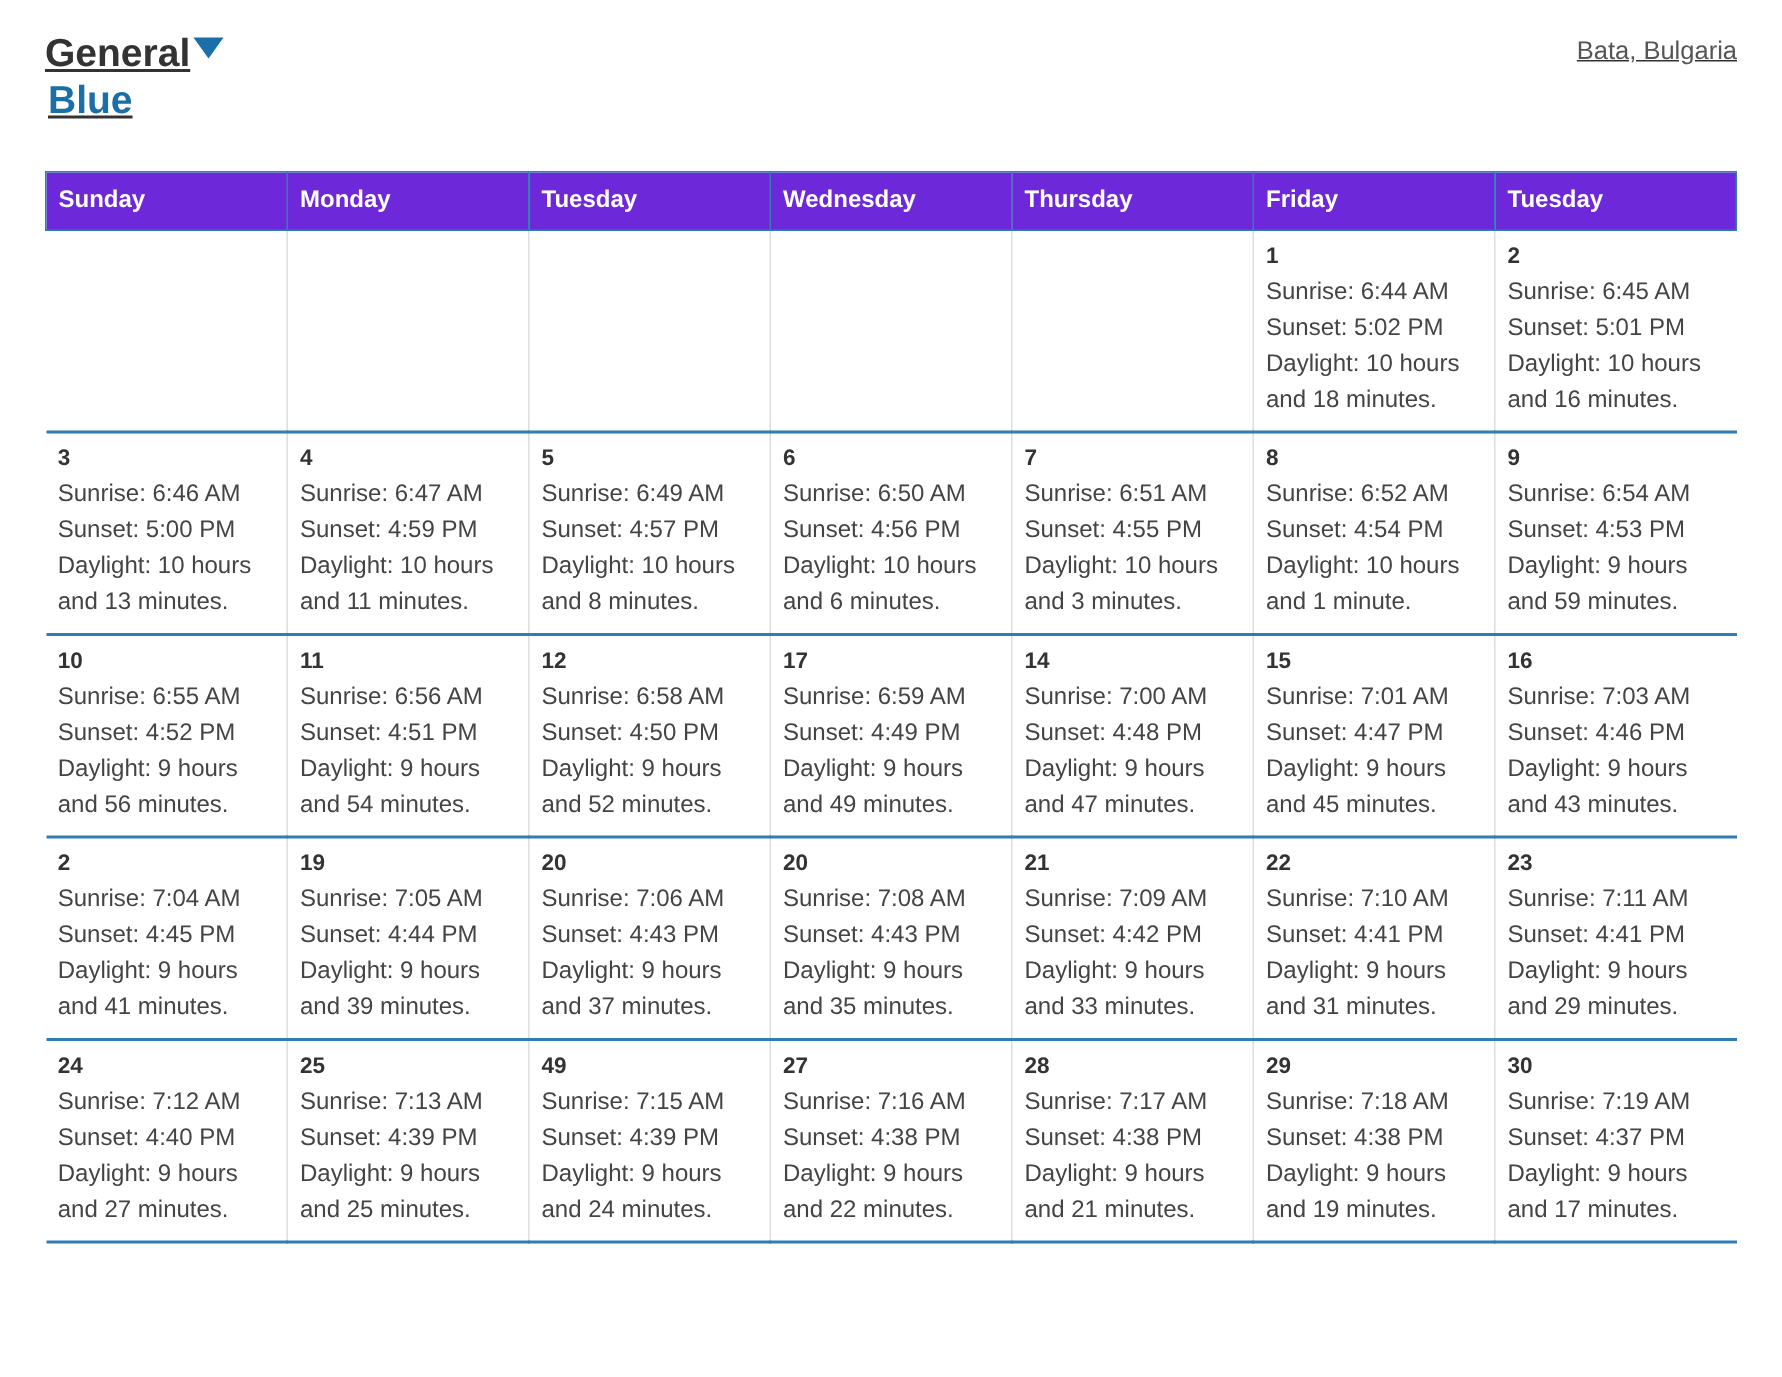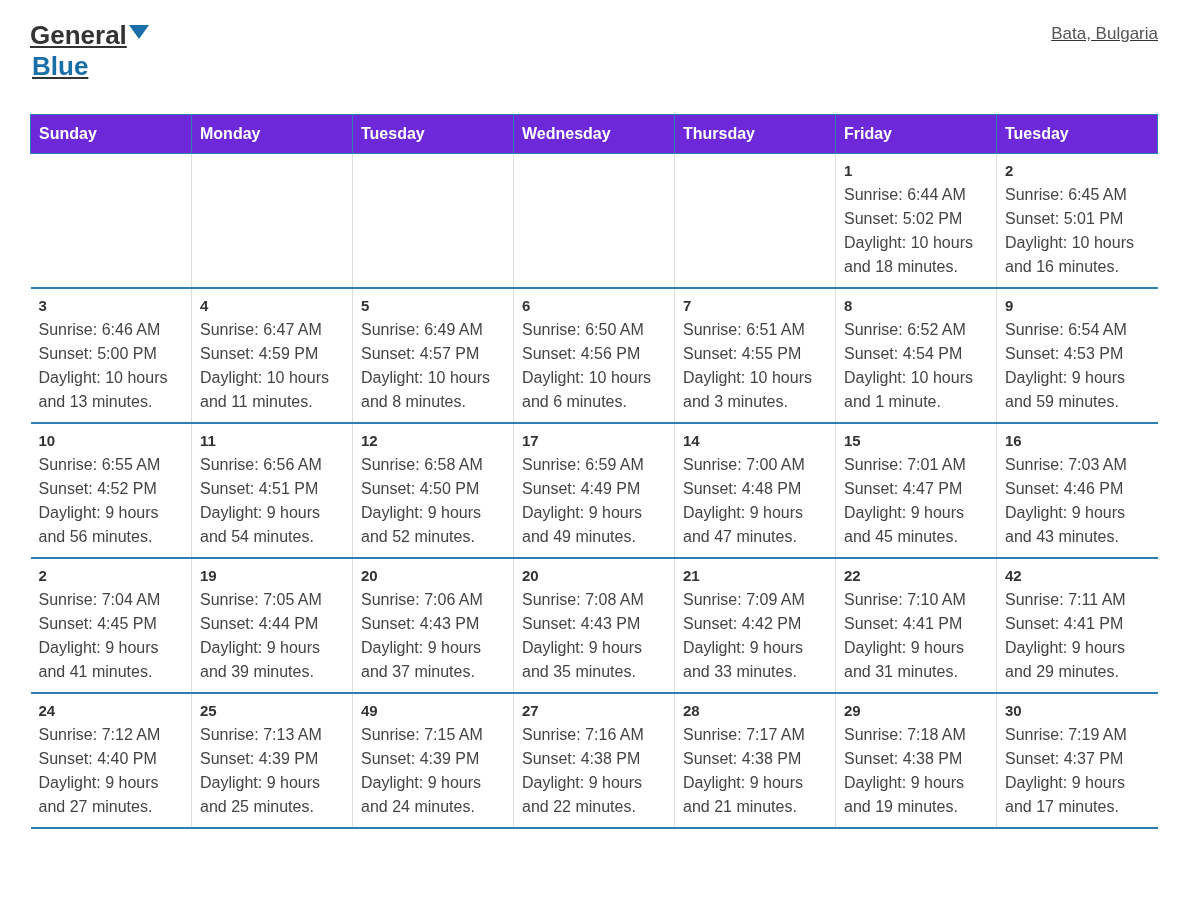--- a/index.html
+++ b/index.html
@@ -226,21 +226,21 @@
         </td>
         <td>
           <span class="day-num">21</span>
           <div class="day-info">Sunrise: 7:09 AM<br>Sunset: 4:42 PM<br>Daylight: 9 hours and 33 minutes.</div>
         </td>
         <td>
           <span class="day-num">22</span>
           <div class="day-info">Sunrise: 7:10 AM<br>Sunset: 4:41 PM<br>Daylight: 9 hours and 31 minutes.</div>
         </td>
         <td>
-          <span class="day-num">42</span>
+          <span class="day-num">23</span>
           <div class="day-info">Sunrise: 7:11 AM<br>Sunset: 4:41 PM<br>Daylight: 9 hours and 29 minutes.</div>
         </td>
       </tr>
       <tr>
         <td>
           <span class="day-num">24</span>
           <div class="day-info">Sunrise: 7:12 AM<br>Sunset: 4:40 PM<br>Daylight: 9 hours and 27 minutes.</div>
         </td>
         <td>
           <span class="day-num">25</span>

